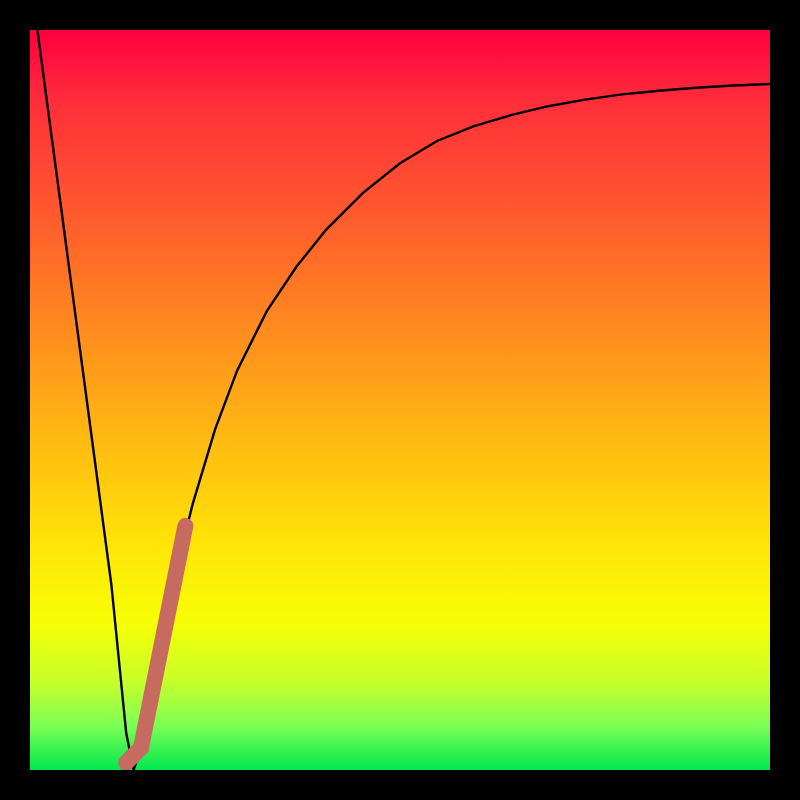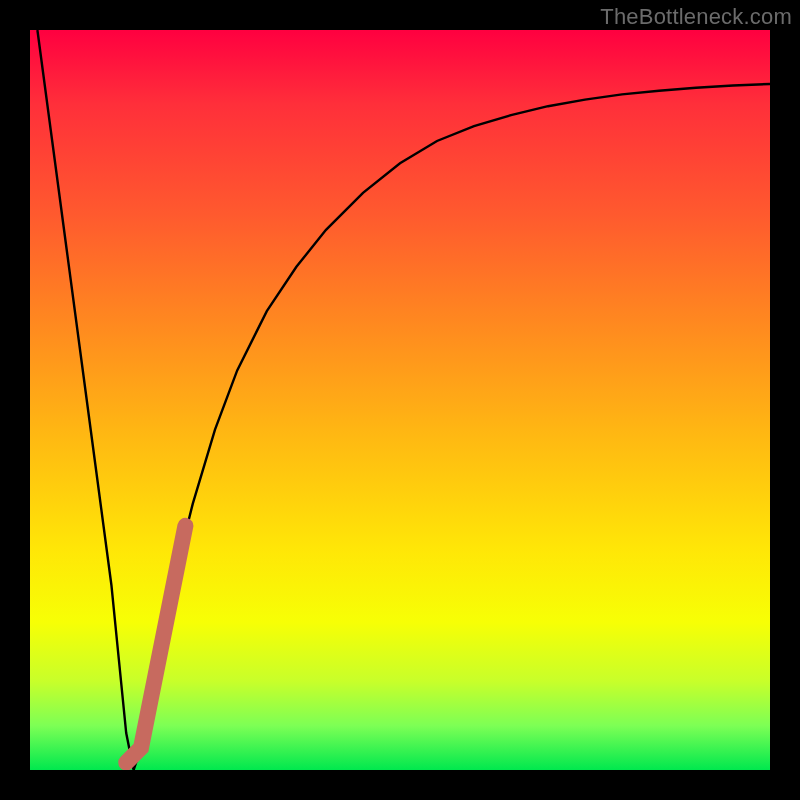--- a/index.html
+++ b/index.html
@@ -52,20 +52,19 @@
     color: #6b6b6b;
     font-size: 22px;
     font-weight: 500;
     letter-spacing: 0.2px;
   }
 </style>
 </head>
 <body>
 
 <div class="frame">
-  <div class="watermark">TheBottleneck.com</div>
   <div class="plot">
     <svg class="curves" viewBox="0 0 740 740" preserveAspectRatio="none">
       <path fill="none" stroke="#000000" stroke-width="2.4" d="M7.4 0.0 L22.2 111.0 L37.0 222.0 L51.8 333.0 L66.6 444.0 L81.4 555.0 L88.8 629.0 L96.2 703.0 L103.6 740.0 L111.0 717.8 L118.4 680.8 L133.2 606.8 L148.0 532.8 L162.8 473.6 L185.0 399.6 L207.2 340.4 L236.8 281.2 L266.4 236.8 L296.0 199.8 L333.0 162.8 L370.0 133.2 L407.0 111.0 L444.0 96.2 L481.0 85.1 L518.0 76.2 L555.0 69.6 L592.0 64.4 L629.0 60.7 L666.0 57.7 L703.0 55.5 L740.0 54.0" id="curve-main"></path>
       <path fill="none" stroke="#c76a5f" stroke-width="16" stroke-linecap="round" d="M96.2 732.6 L103.6 725.2 L111.0 717.8 L118.4 680.8 L125.8 643.8 L133.2 606.8 L140.6 569.8 L148.0 532.8 L155.4 495.8" id="curve-accent"></path>
     </svg>
   </div>
 </div>
 
 </body></html>

